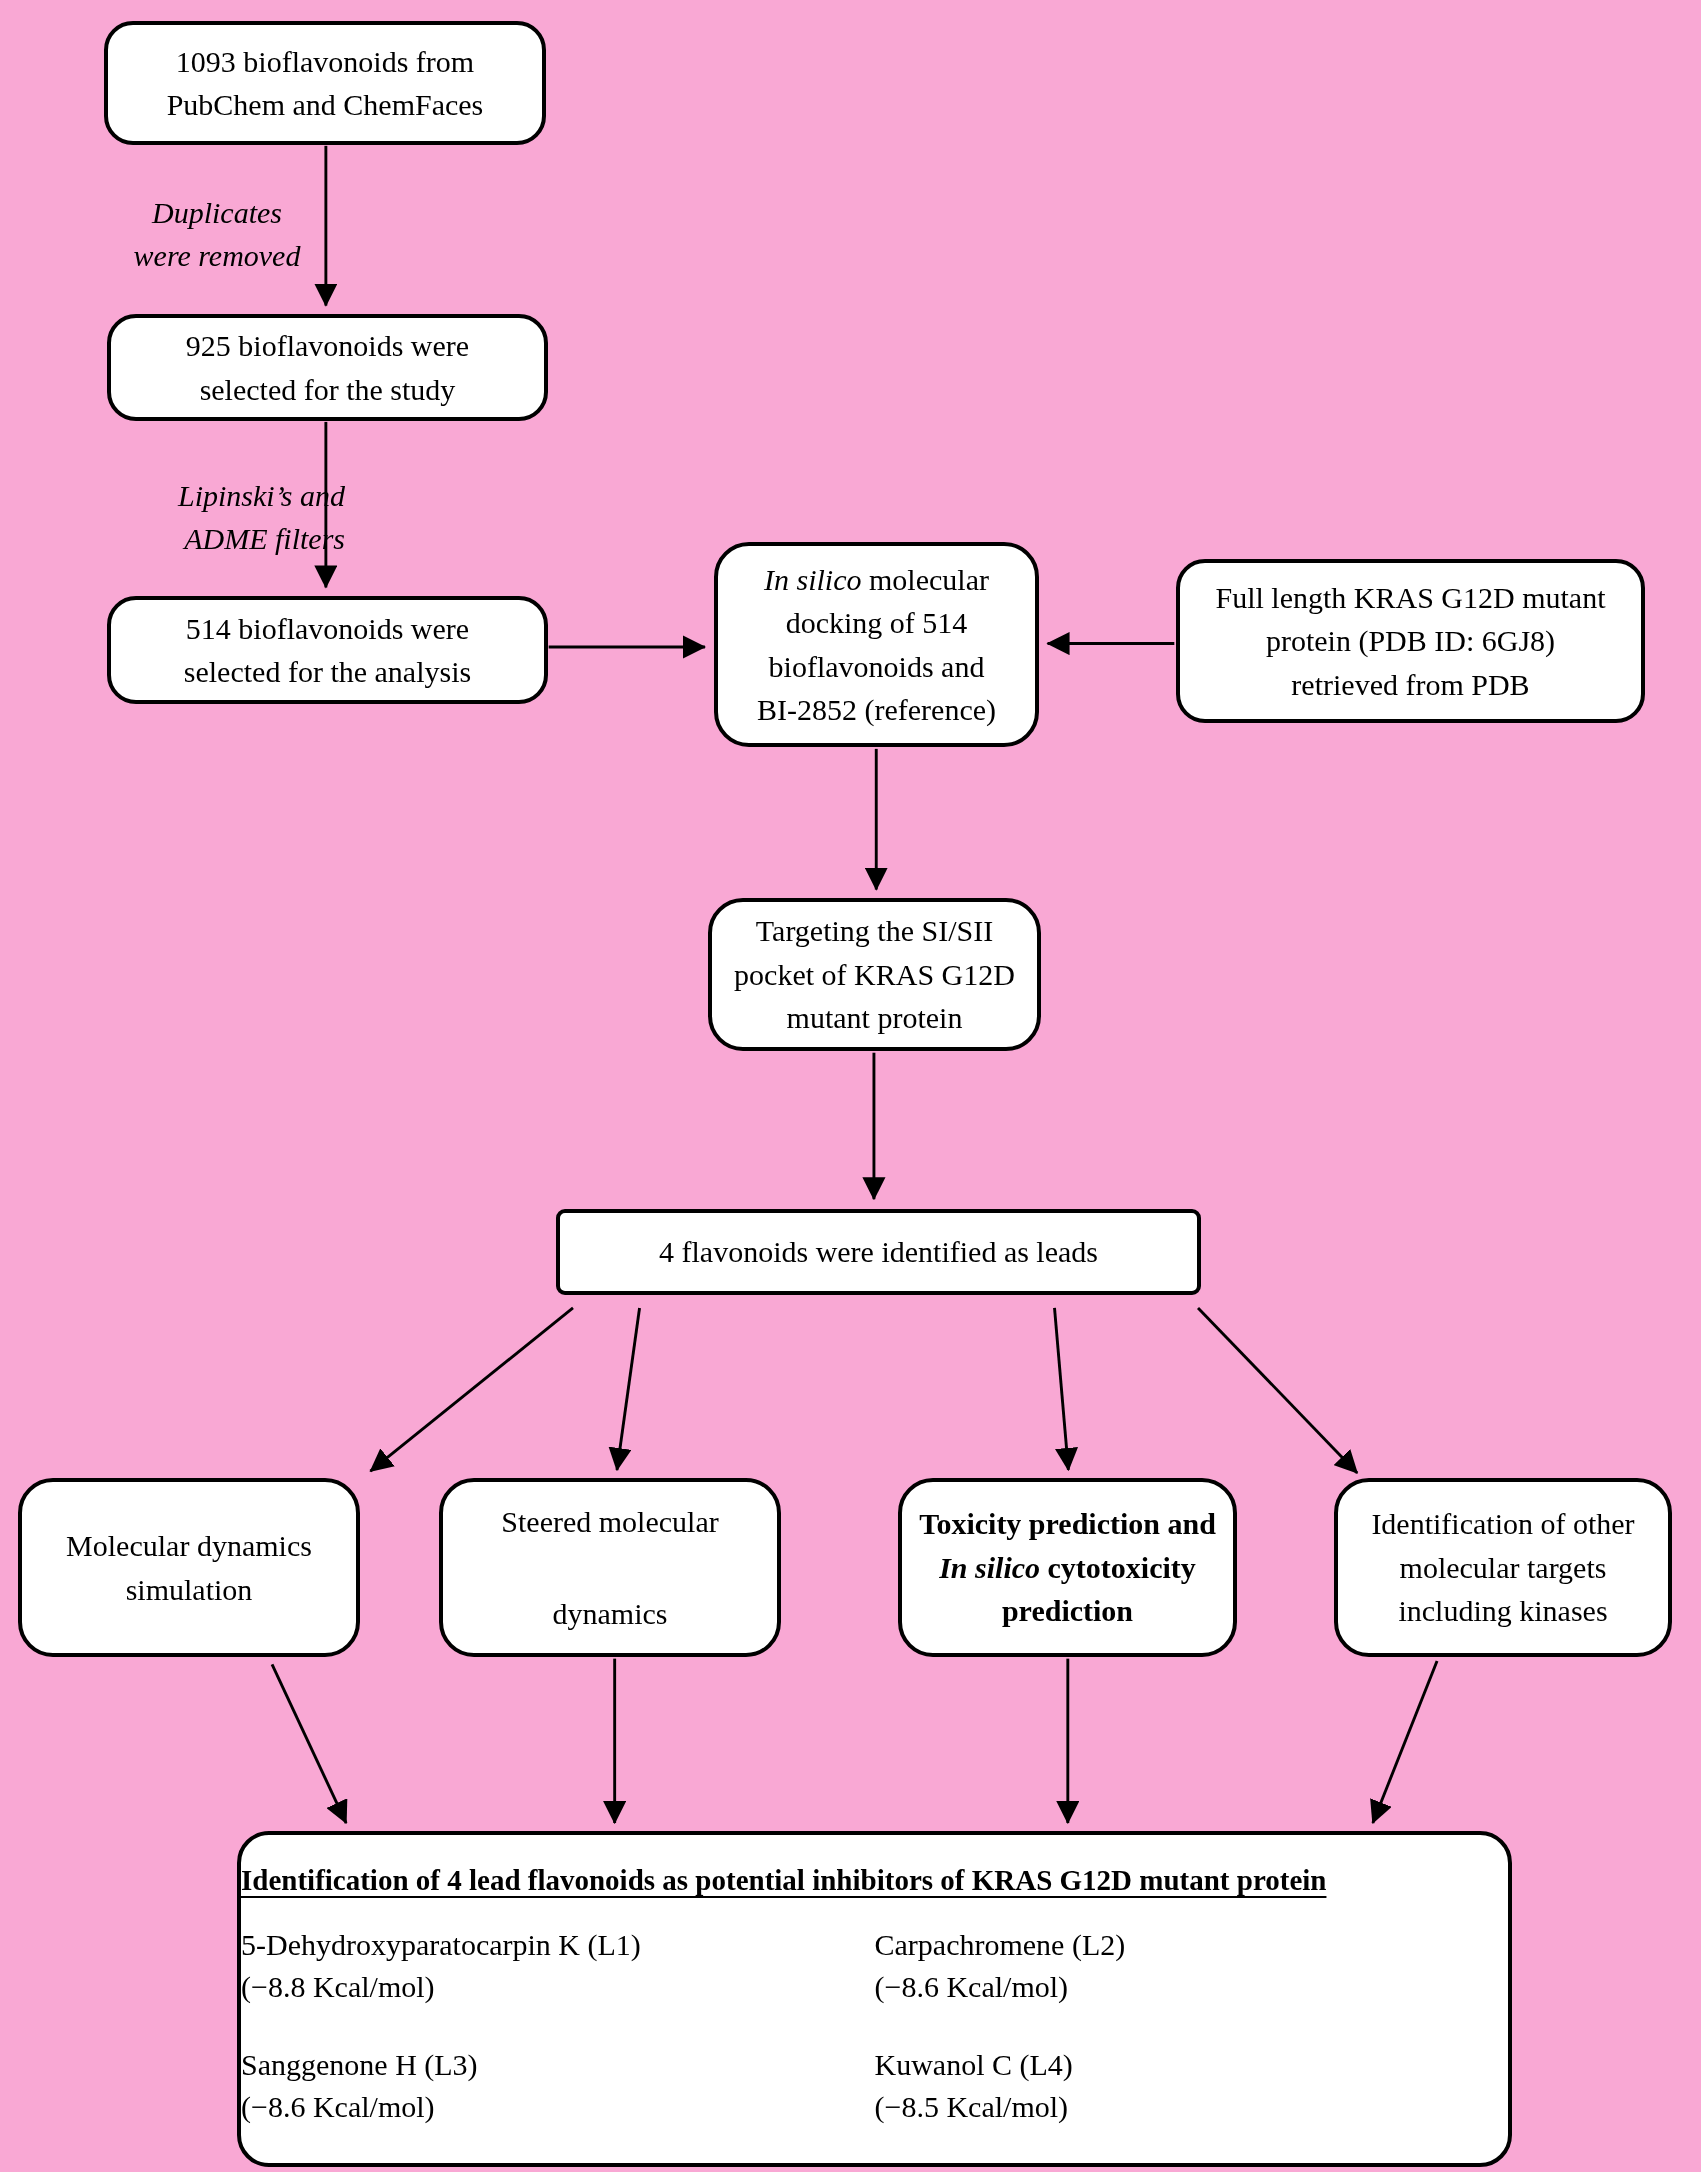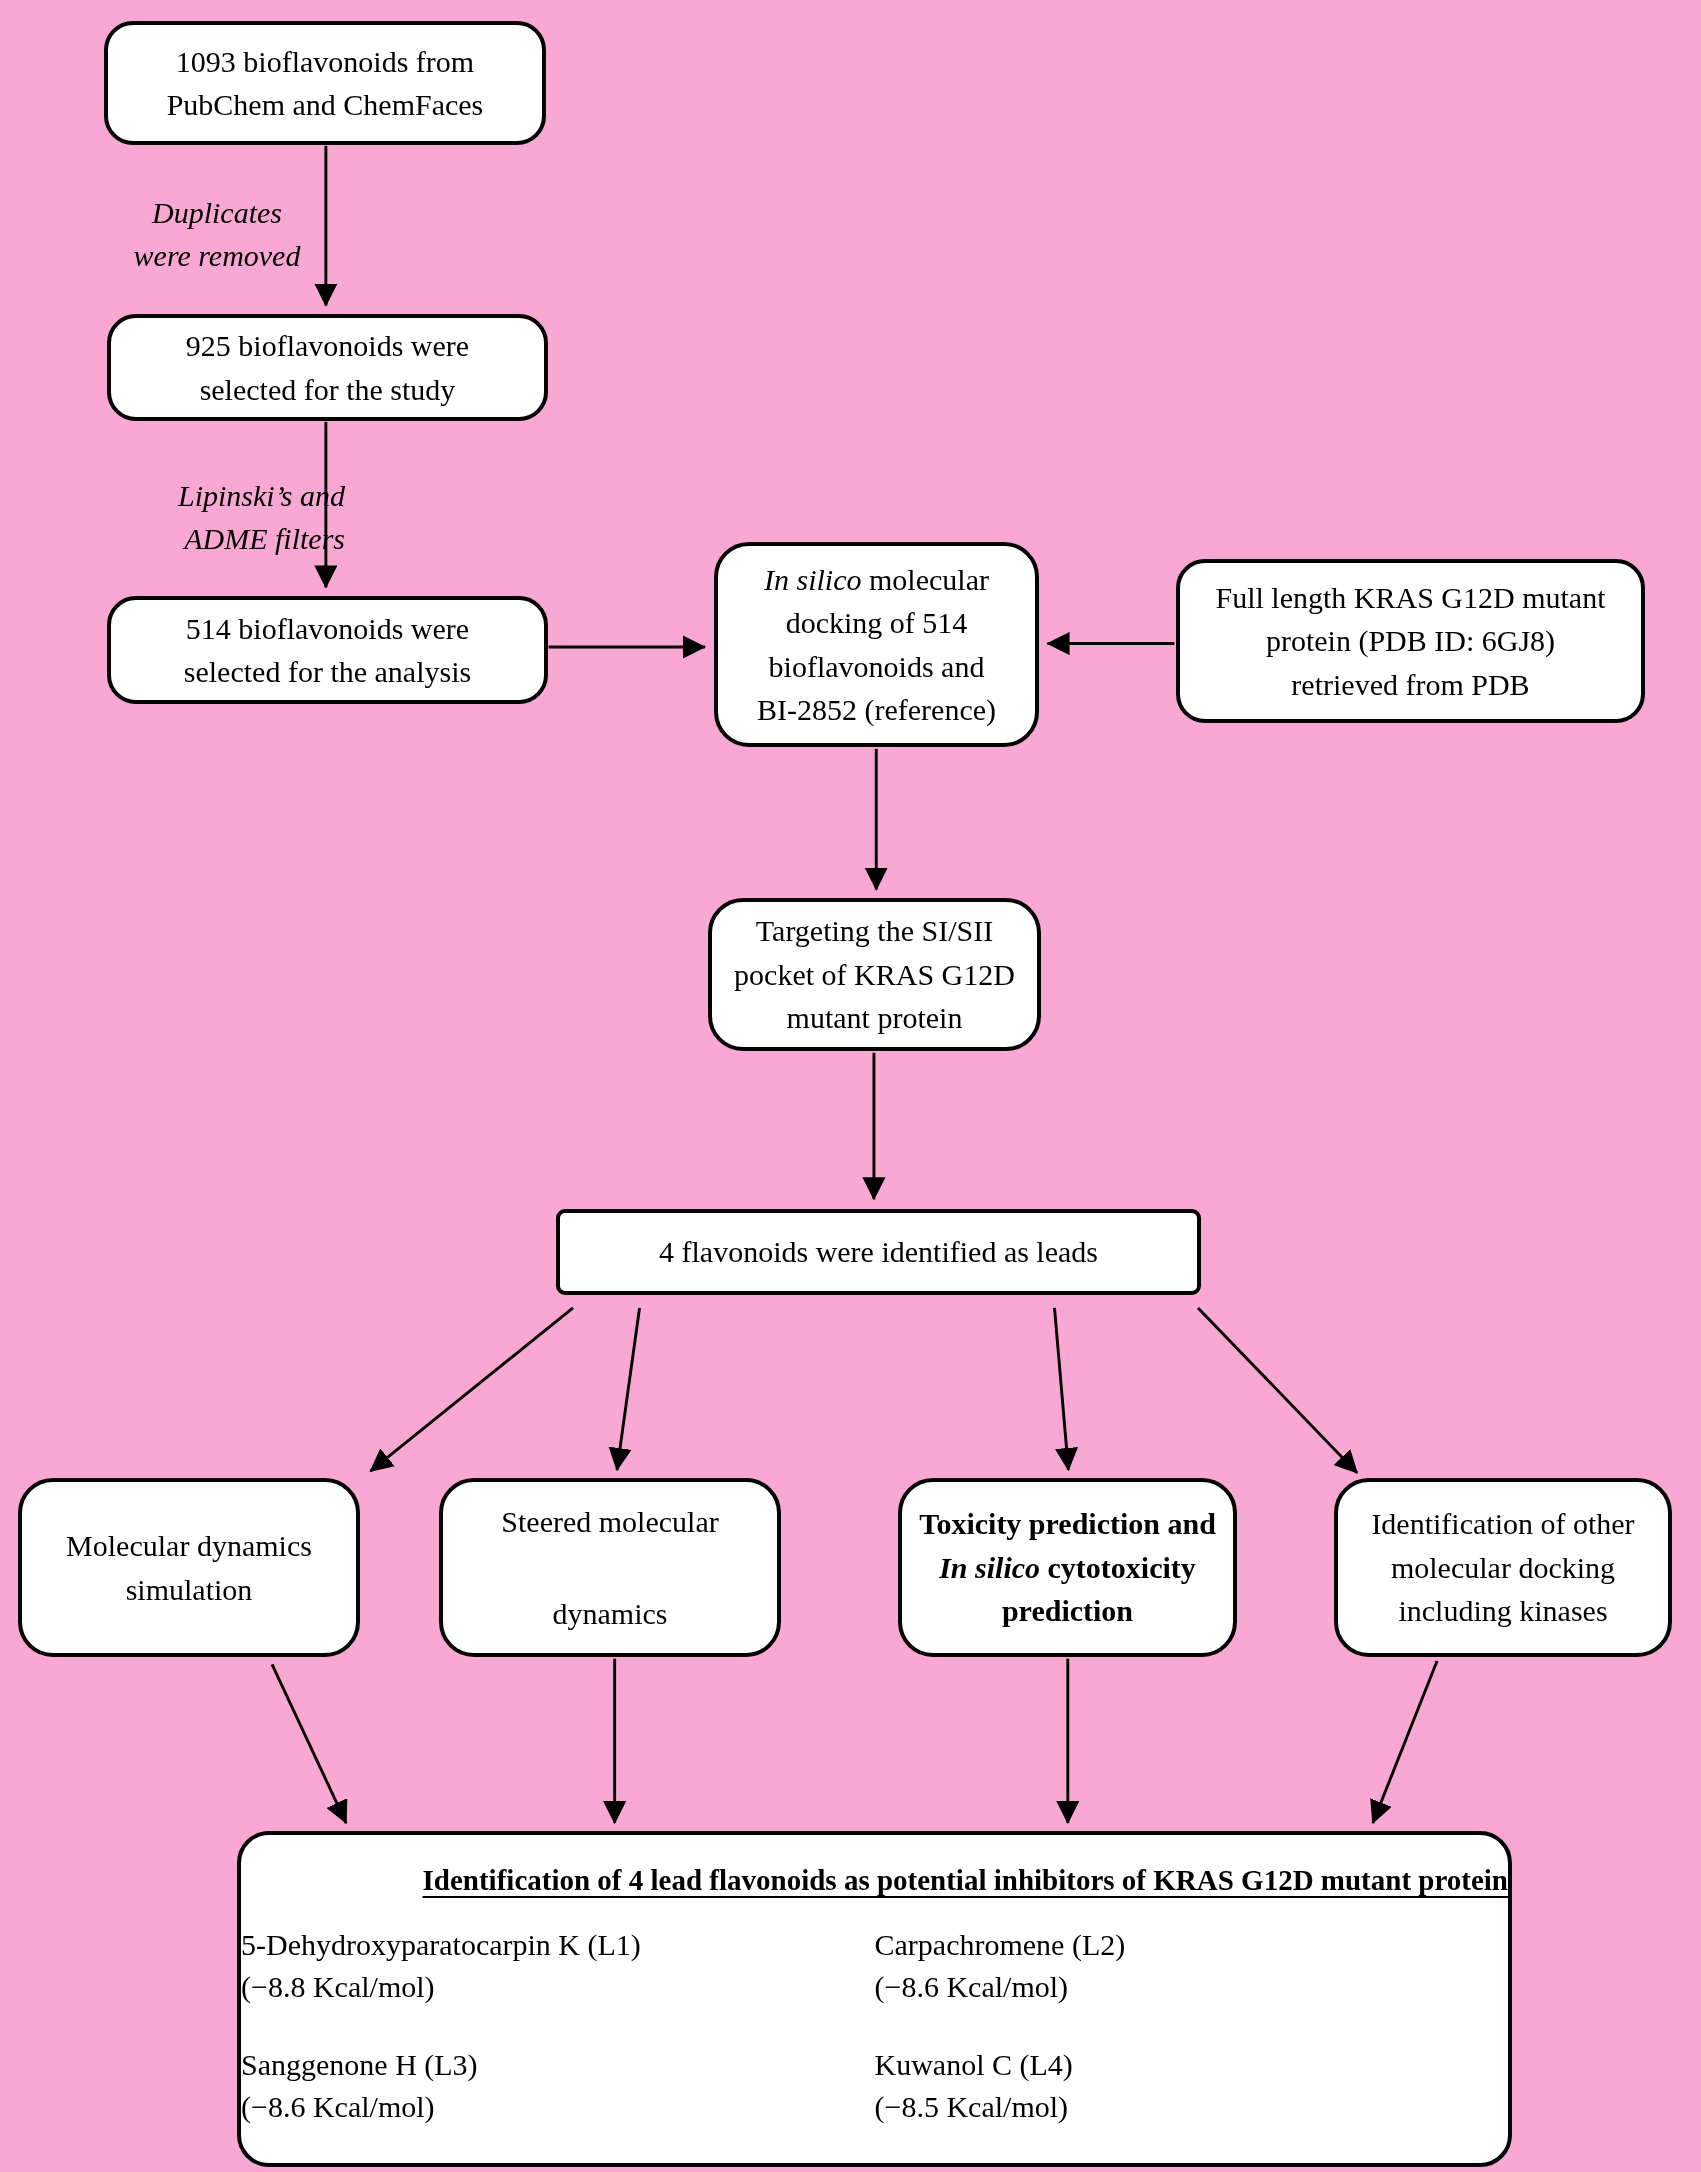--- a/index.html
+++ b/index.html
@@ -51,27 +51,26 @@
     top: 1831px;
     width: 1275px;
     height: 336px;
     border: 4px solid #000000;
     border-radius: 32px;
     background: #ffffff;
     box-sizing: border-box;
   }
   .results-title {
     margin-top: 29px;
-    text-align: right;
+    text-align: left;
     font-weight: bold;
     font-size: 29px;
     text-decoration: underline;
     text-decoration-thickness: 2.3px;
     text-underline-offset: 5.8px;
-    padding-left: 15px;
   }
   .leads-grid {
     display: grid;
     grid-template-columns: 1fr 1fr;
     margin-top: 27px;
     row-gap: 36px;
     font-size: 30px;
     line-height: 1.40;
   }
   .lead {
@@ -170,21 +169,21 @@
   <div class="node" style="left:898px; top:1478px; width:339px; height:179px; border-radius:35px;font-weight:bold;">
     <div>Toxicity prediction and</div>
     <div>
       <span style="font-style:italic">In silico</span><span> cytotoxicity</span>
     </div>
     <div>prediction</div>
   </div>
 
   <div class="node" style="left:1334px; top:1478px; width:338px; height:179px; border-radius:35px;justify-content:center;">
     <div>Identification of other</div>
-    <div>molecular docking</div>
+    <div>molecular targets</div>
     <div>including kinases</div>
   </div>
 
   <div class="results">
     <div class="results-title">Identification of 4 lead flavonoids as potential inhibitors of KRAS G12D mutant protein</div>
     <div class="leads-grid">
       <div class="lead">
         <div>5-Dehydroxyparatocarpin K (L1)</div>
         <div>(−8.8 Kcal/mol)</div>
       </div>

